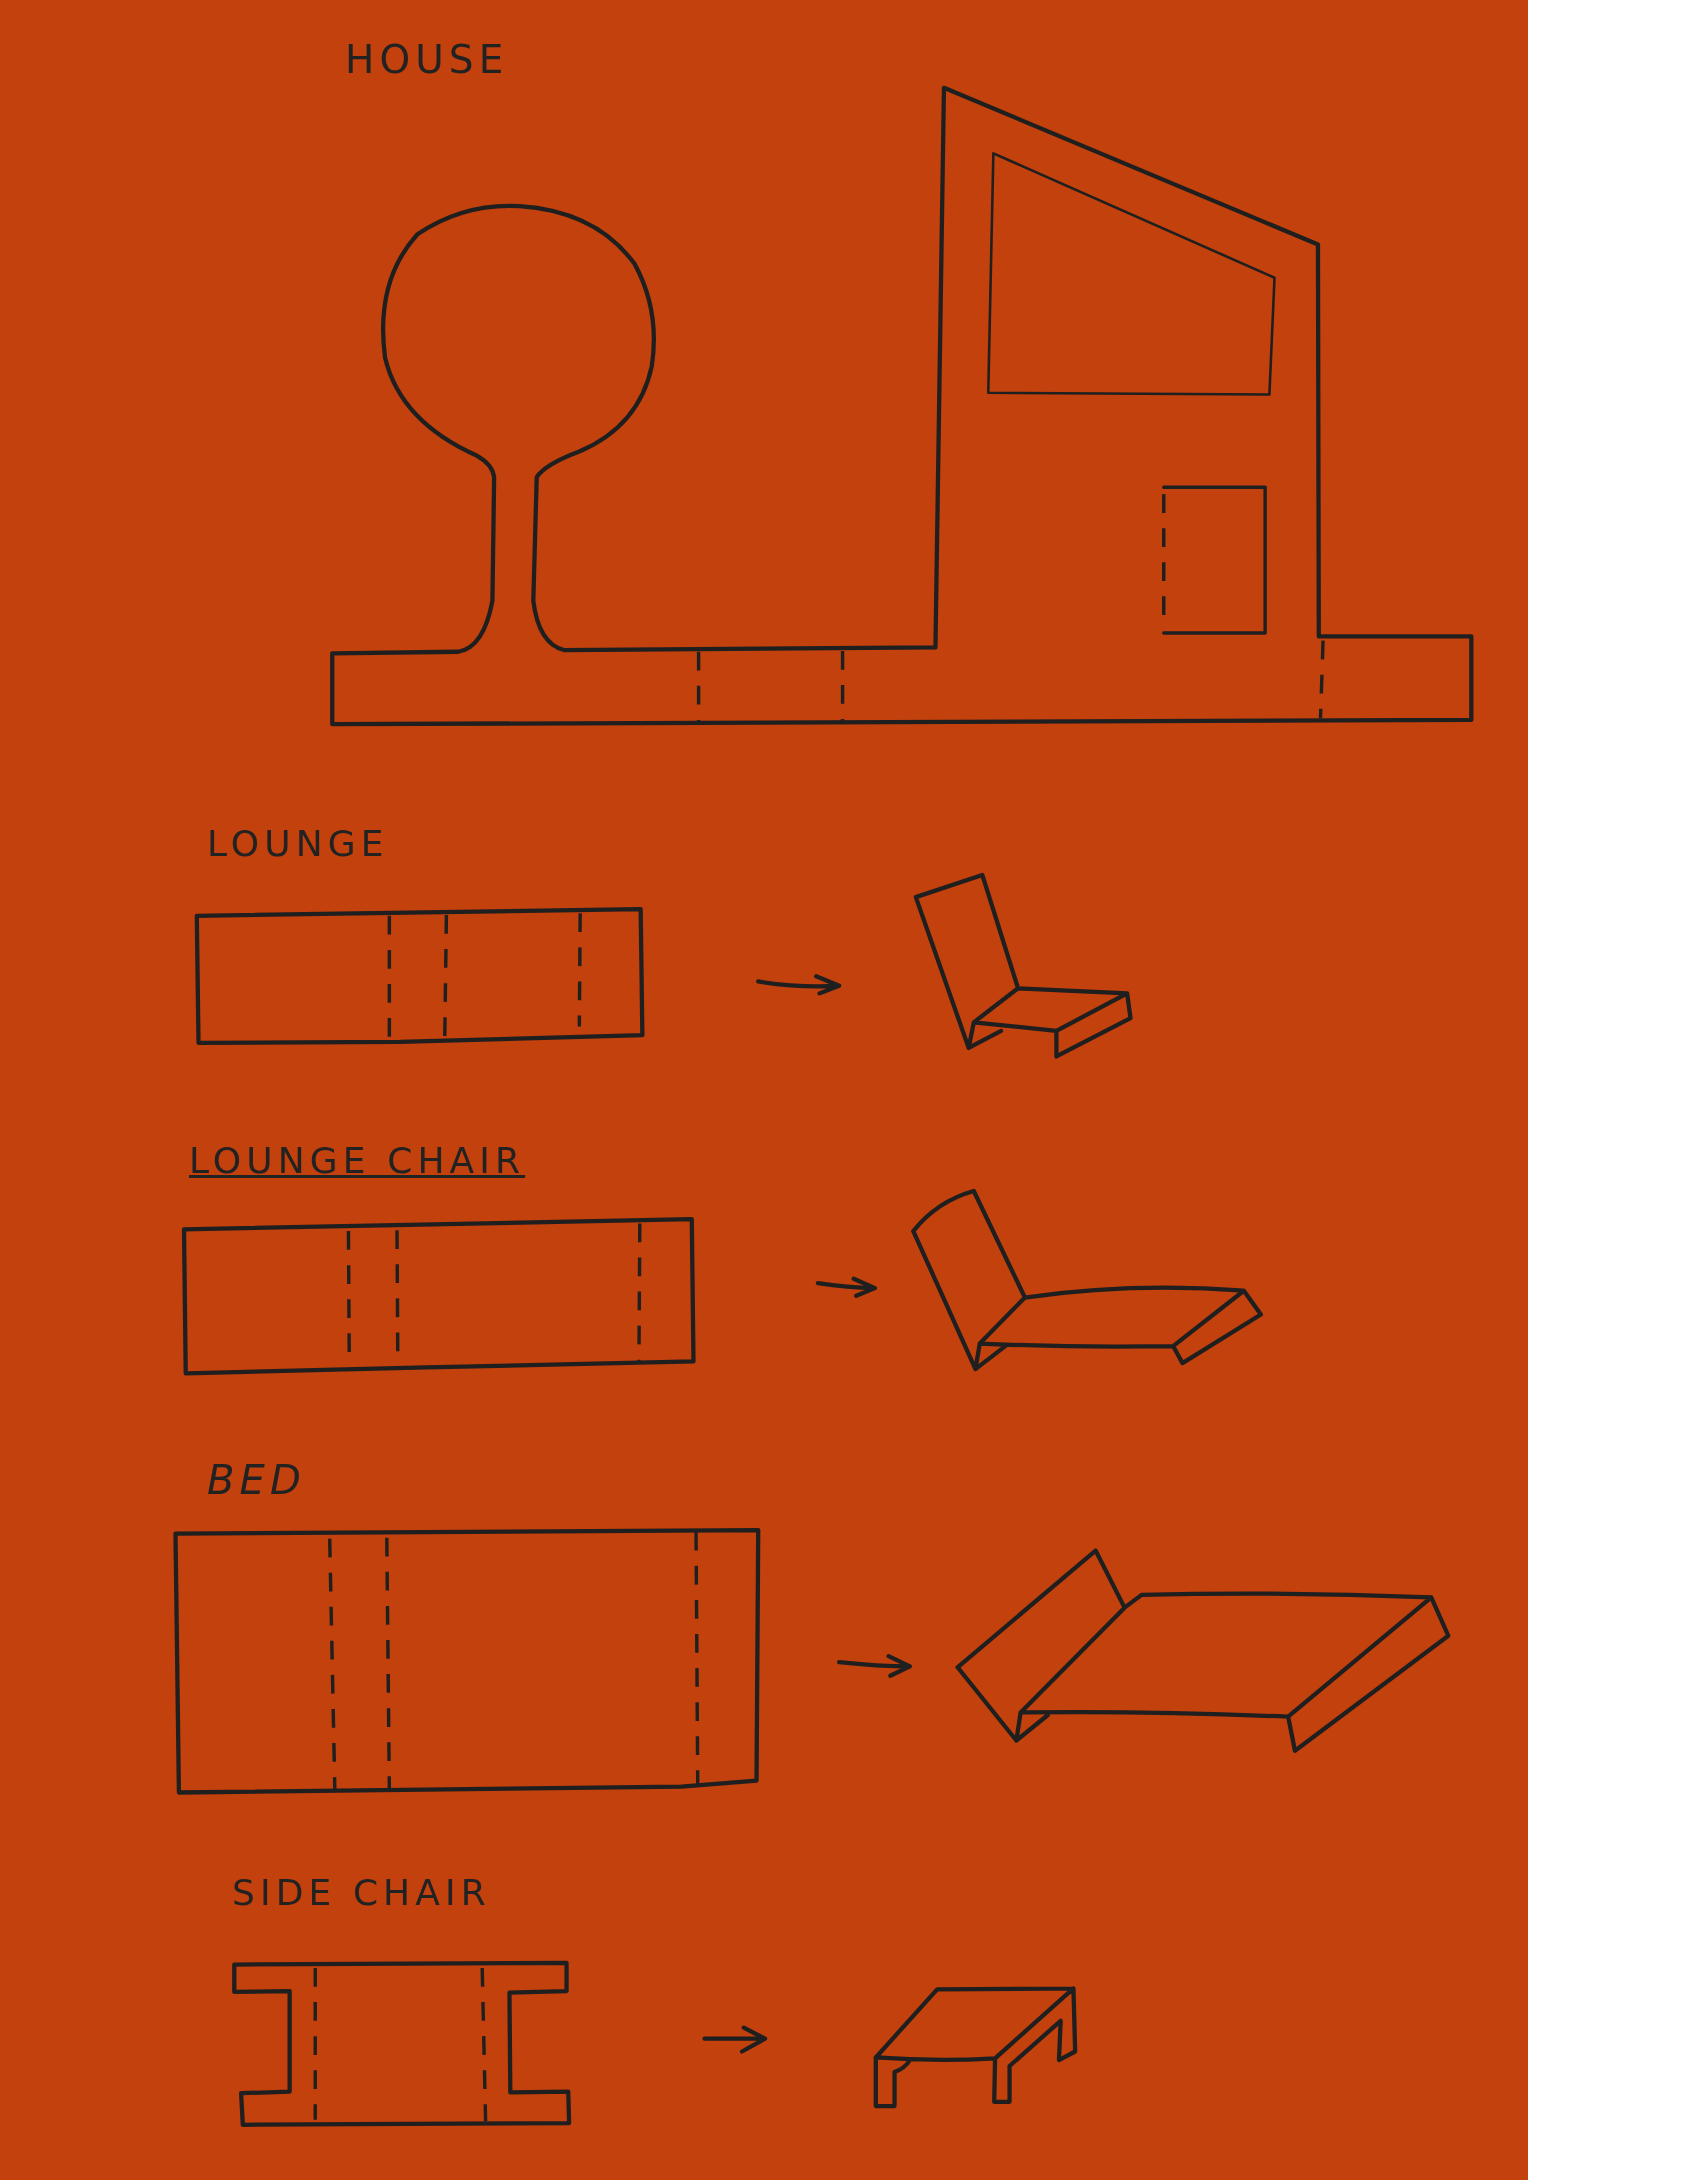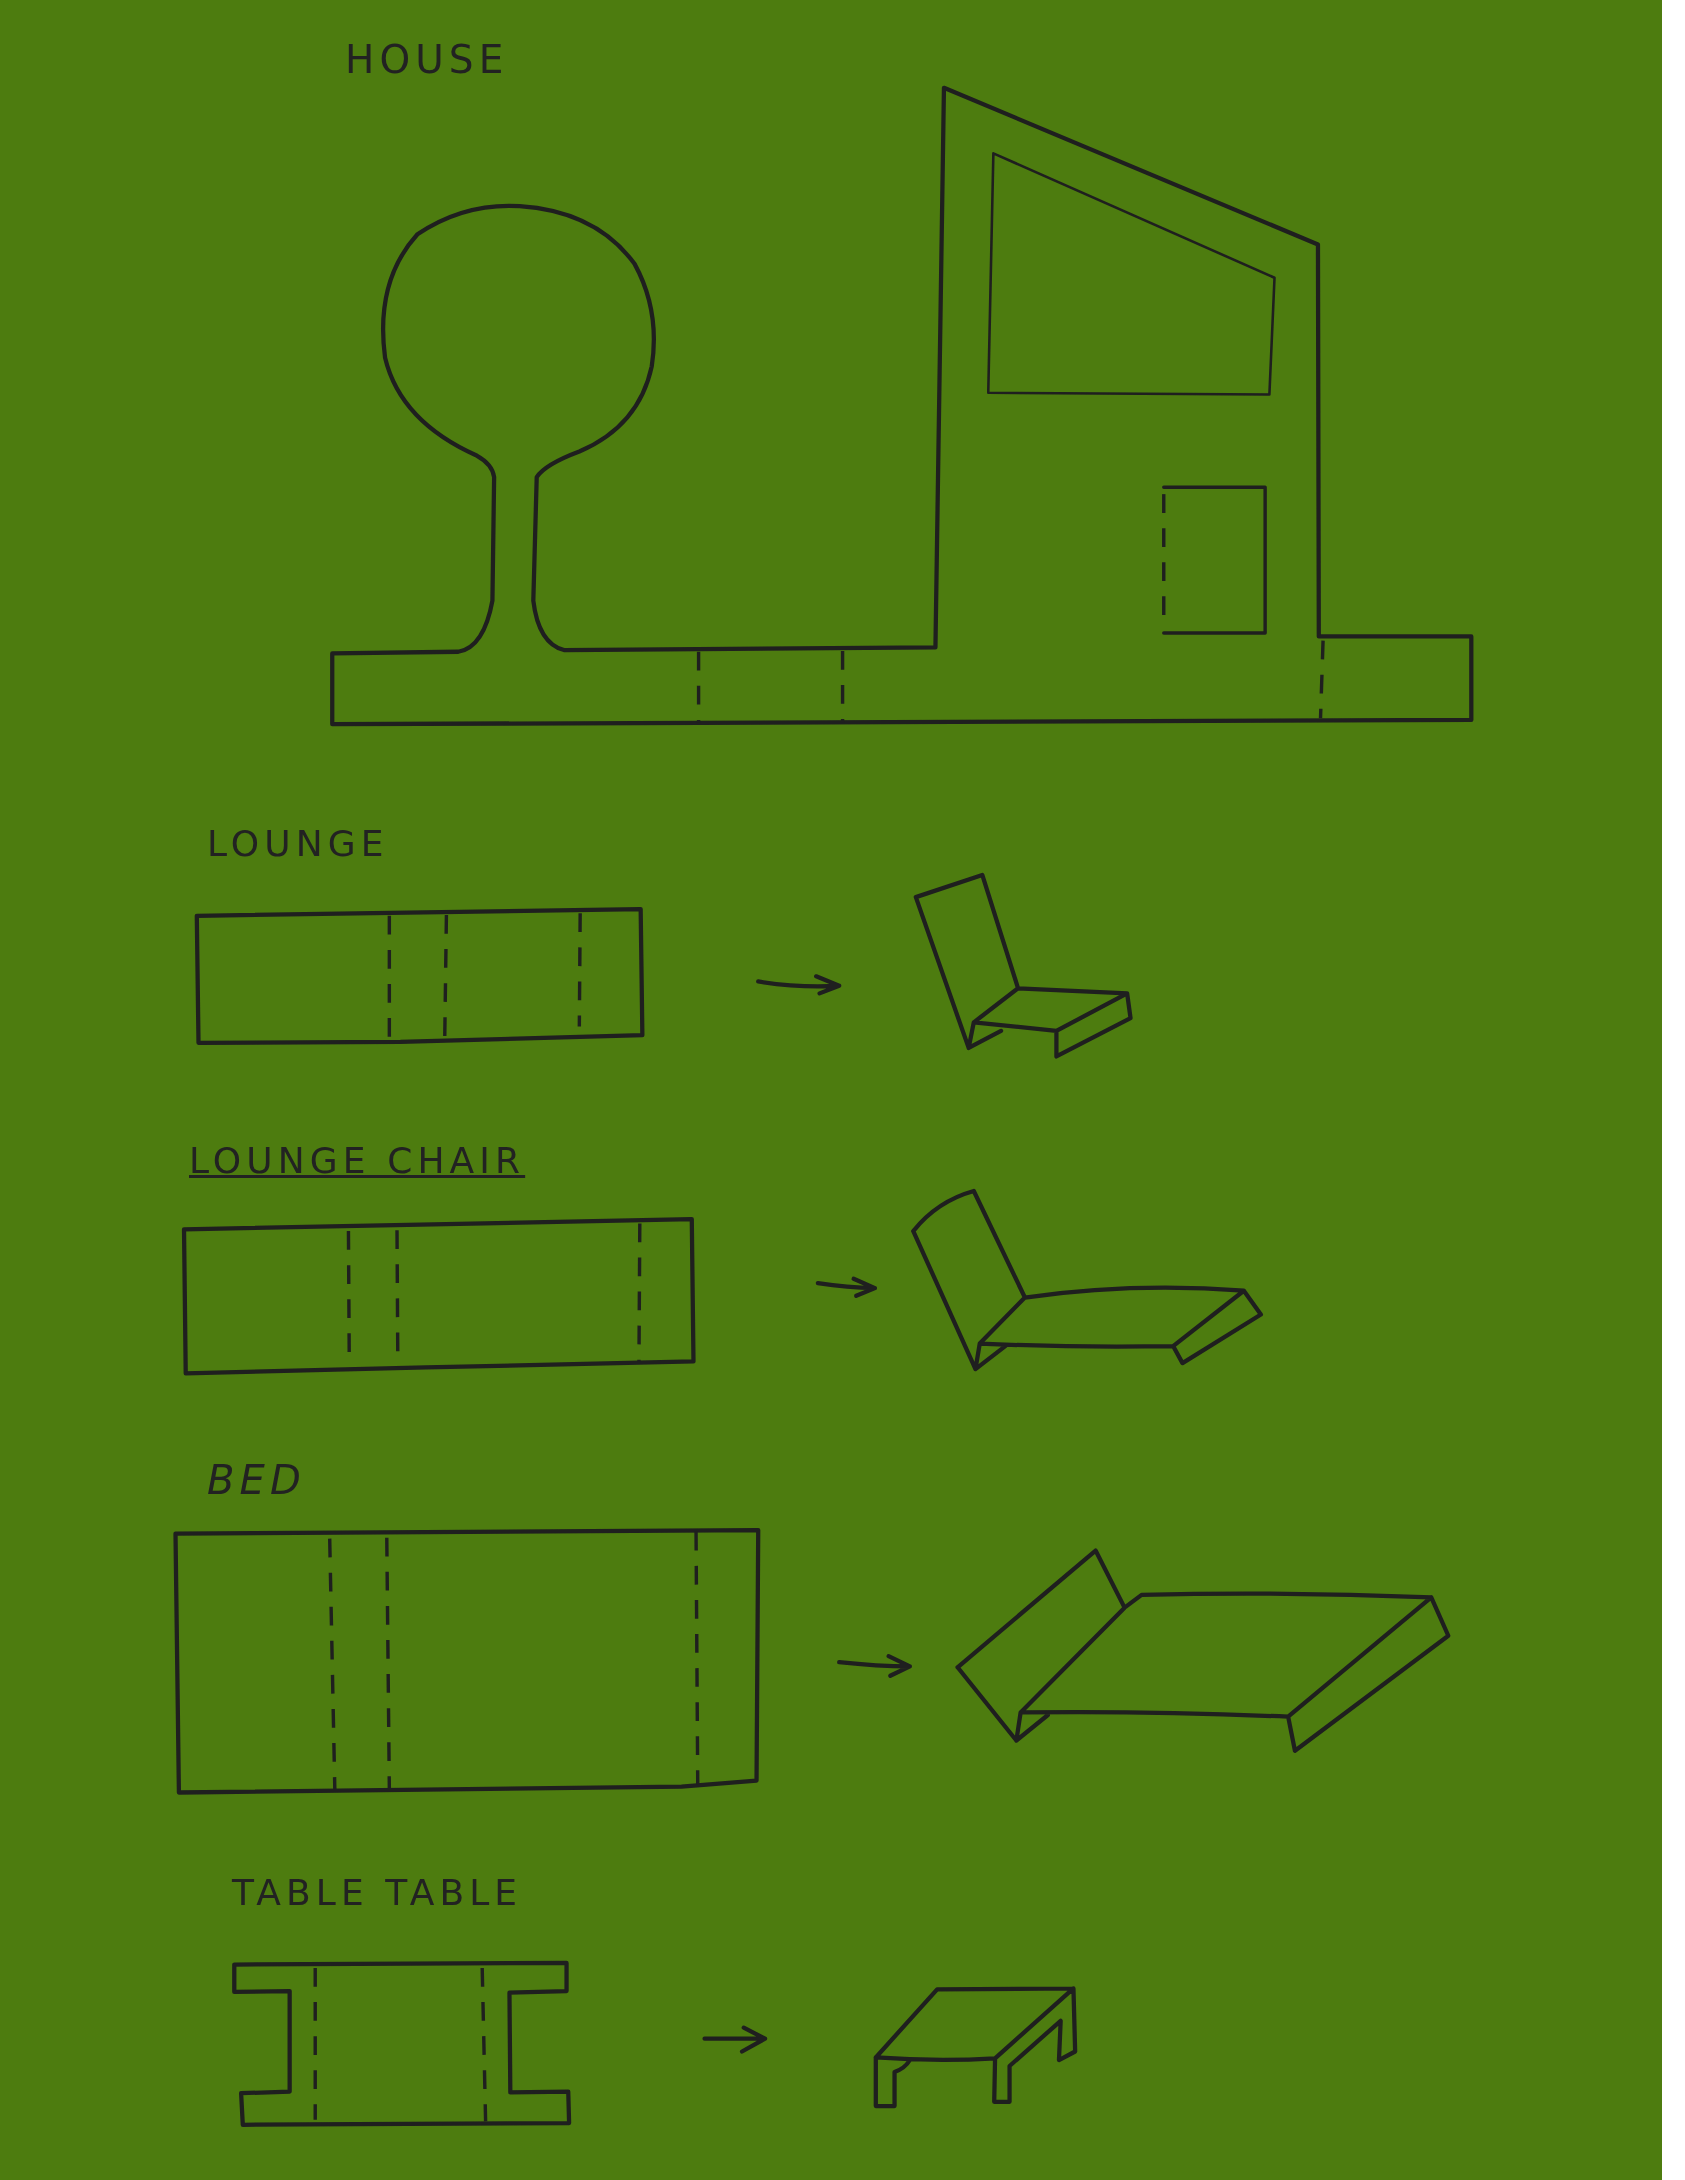--- a/index.html
+++ b/index.html
@@ -1,16 +1,16 @@
 <!DOCTYPE html>
 <html style="font-size:13.6px"><head>
 <meta charset="utf-8">
 <style>
   html, body { margin: 0; padding: 0; background: #ffffff; }
-  .page { position: relative; width: 1662px; height: 2181px; background: #4d7c0f; overflow: hidden; }
+  .page { position: relative; width: 1528px; height: 2181px; background: #c2410c; overflow: hidden; }
   .label {
     position: absolute;
     font-family: "DejaVu Sans", sans-serif;
     font-size: 39px;
     letter-spacing: 5.1px;
     color: #222222;
     font-weight: normal;
     white-space: nowrap;
   }
   svg.drawing { position: absolute; left: 0; top: 0; }
@@ -20,21 +20,21 @@
 </style>
 </head>
 <body>
 
 <div class="page">
 
   <div class="label" style="left:345px; top:37px;">HOUSE</div>
   <div class="label" style="left:207px; top:823px; font-size:36px;">LOUNGE</div>
   <div class="label" style="left:189px; top:1140px; font-size:36px;text-decoration:underline;">LOUNGE CHAIR</div>
   <div class="label" style="left:207px; top:1457px; font-size:40px;font-style:italic;">BED</div>
-  <div class="label" style="left:232px; top:1872px; font-size:36px;">TABLE TABLE</div>
+  <div class="label" style="left:232px; top:1872px; font-size:36px;">SIDE CHAIR</div>
 
   <svg class="drawing" width="1686" height="2181" viewBox="0 0 1979 2560">
 
     <g>
       <path class="ink" d="M390,767 L538,765 Q568,760 578,705 L580,560 Q578,545 560,535
            Q470,495 452,420 Q440,330 490,275 Q545,238 610,242 Q700,248 745,310
            Q775,365 765,430 Q750,500 680,530 Q640,545 630,560 L626,705
            Q632,755 662,763 L1098,760 L1108,103 L1547,287 L1548,747 L1727,747
            L1727,845 L390,850 Z"></path>
       <path class="thin" d="M1166,180 L1496,326 L1490,463 L1160,461 Z"></path>

